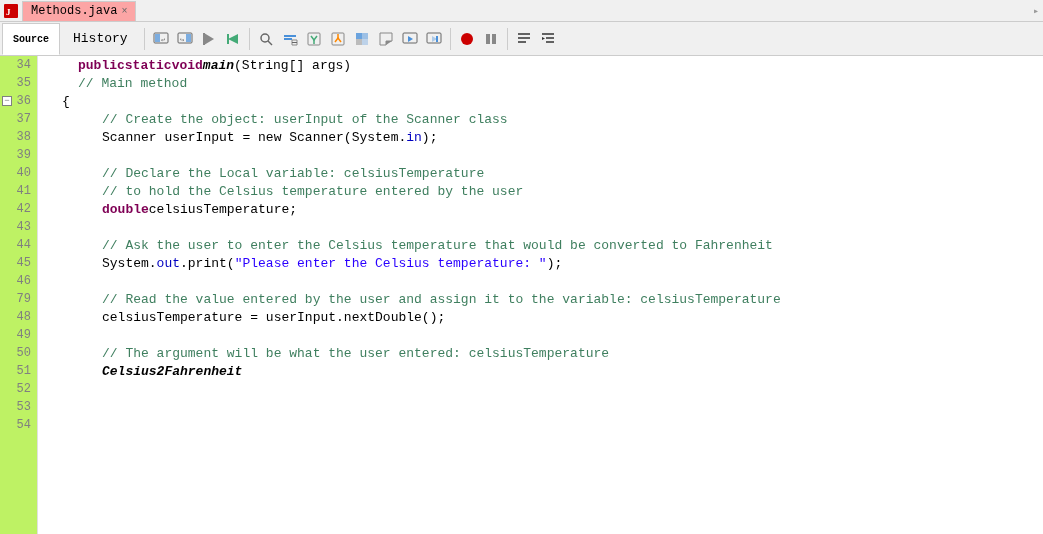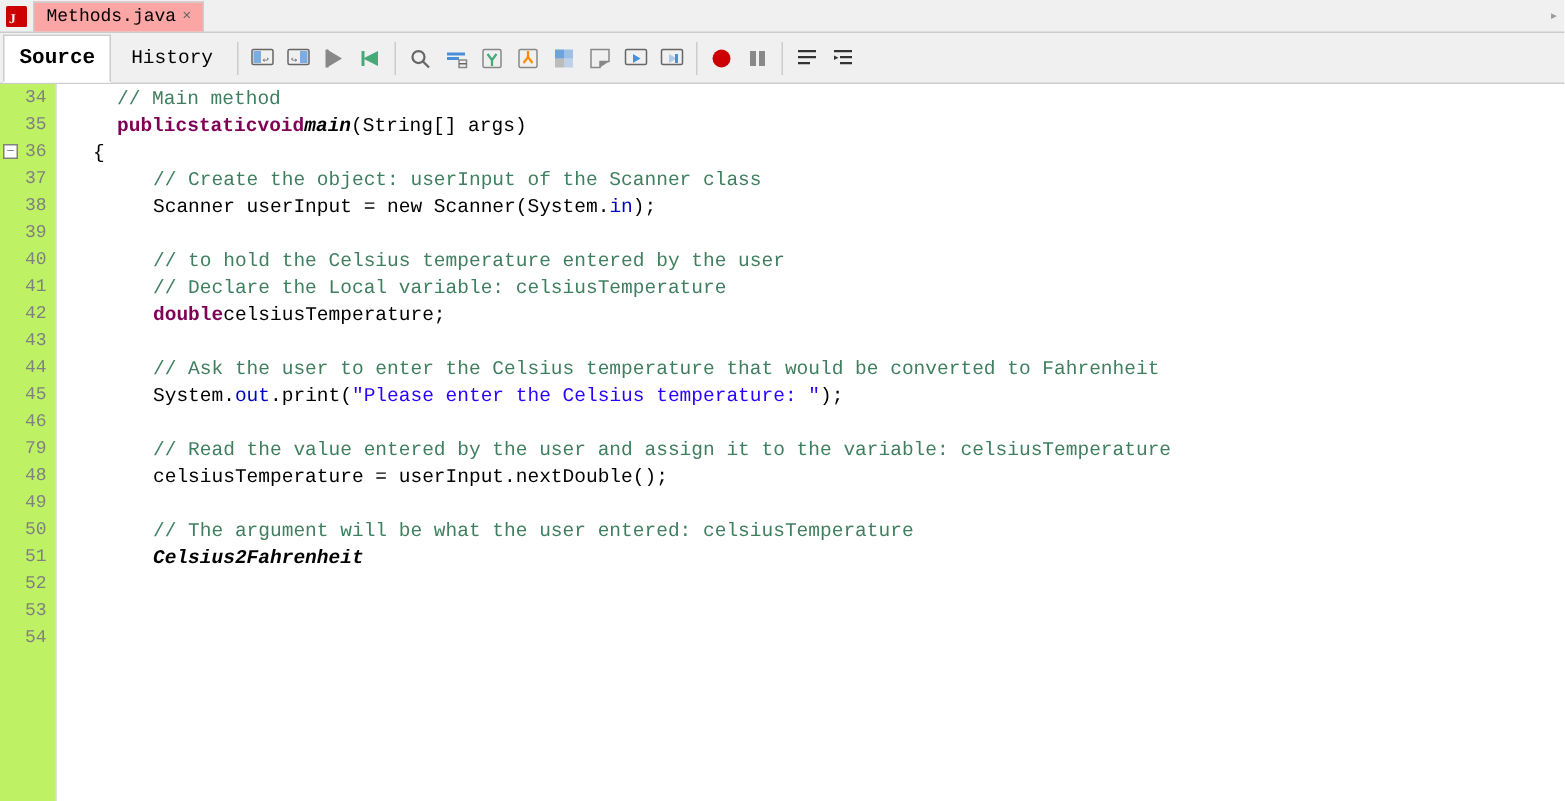--- a/index.html
+++ b/index.html
@@ -61,21 +61,21 @@
       border-bottom: 1px solid #ccc;
       height: 34px;
       padding: 0 2px;
       gap: 2px;
     }
     .tab-source {
       background: #ffffff;
       border: 1px solid #ccc;
       border-bottom: 1px solid #ffffff;
       padding: 4px 10px;
-      font-size: 14px;
+      font-size: 10px;
       font-weight: bold;
       color: #000;
       cursor: pointer;
       height: 32px;
       display: flex;
       align-items: center;
       margin-bottom: -1px;
       z-index: 1;
     }
     .tab-history {
@@ -332,49 +332,49 @@
       <div class="line-num">49</div>
       <div class="line-num">50</div>
       <div class="line-num">51</div>
       <div class="line-num">52</div>
       <div class="line-num">53</div>
       <div class="line-num">54</div>
     </div>
 
   <div class="code-area" id="code-area">
   <div class="code-line" style="padding-left: 32px;">
-        <span class="c-comment">// Main method</span>
-      </div>
-      <div class="code-line" style="padding-left: 32px;">
         <span class="c-keyword">public</span>
         <span class="c-default"> </span>
         <span class="c-keyword">static</span>
         <span class="c-default"> </span>
         <span class="c-keyword">void</span>
         <span class="c-default"> </span>
         <span class="c-bold">main</span>
         <span class="c-default">(String[] args)</span>
       </div>
+      <div class="code-line" style="padding-left: 32px;">
+        <span class="c-comment">// Main method</span>
+      </div>
       <div class="code-line" style="padding-left: 16px;">
         <span class="c-default">{</span>
       </div>
       <div class="code-line" style="padding-left: 56px;">
         <span class="c-comment">// Create the object: userInput of the Scanner class</span>
       </div>
       <div class="code-line" style="padding-left: 56px;">
         <span class="c-default">Scanner userInput = new Scanner(System.</span>
         <span class="c-field">in</span>
         <span class="c-default">);</span>
       </div>
       <div class="code-line" style="padding-left: 0px;"></div>
       <div class="code-line" style="padding-left: 56px;">
+        <span class="c-comment">// Declare the Local variable: celsiusTemperature</span>
+      </div>
+      <div class="code-line" style="padding-left: 56px;">
         <span class="c-comment">// to hold the Celsius temperature entered by the user</span>
-      </div>
-      <div class="code-line" style="padding-left: 56px;">
-        <span class="c-comment">// Declare the Local variable: celsiusTemperature</span>
       </div>
       <div class="code-line" style="padding-left: 56px;">
         <span class="c-keyword">double</span>
         <span class="c-default"> celsiusTemperature;</span>
       </div>
       <div class="code-line" style="padding-left: 0px;"></div>
       <div class="code-line" style="padding-left: 56px;">
         <span class="c-comment">// Ask the user to enter the Celsius temperature that would be converted to Fahrenheit</span>
       </div>
       <div class="code-line" style="padding-left: 56px;">

